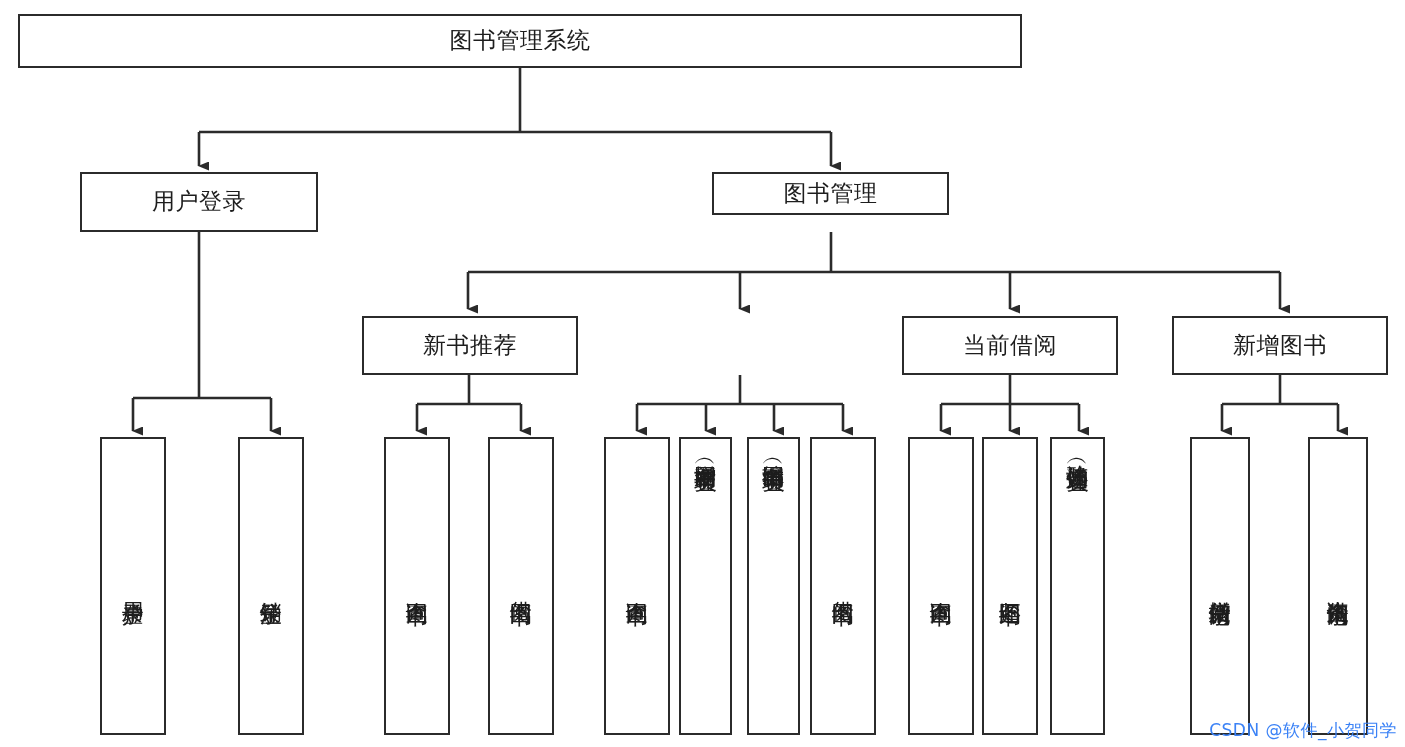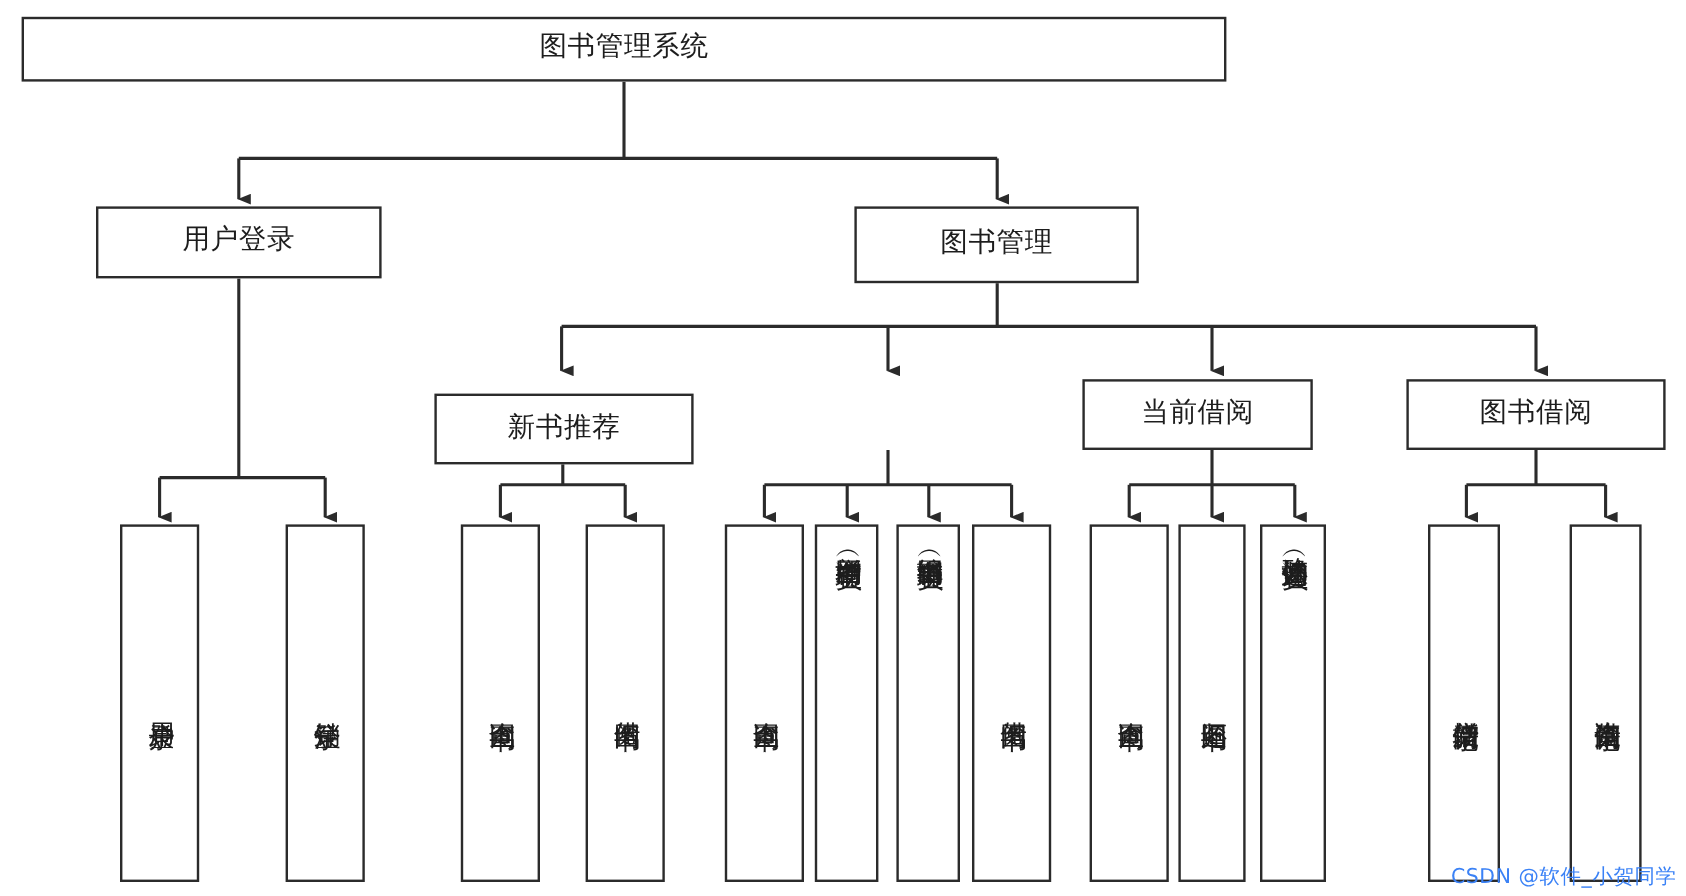--- a/index.html
+++ b/index.html
@@ -35,21 +35,20 @@
     align-items: center;
     justify-content: center;
     color: #1d1d1d;
   }
   .node-label {
     display: block;
     text-align: center;
     line-height: 1.12;
     color: #1d1d1d;
     letter-spacing: 0.5px;
-    font-family: Liberation Mono, monospace;
   }
   
   .node.horiz .node-label {
     font-size: 23px;
     white-space: nowrap;
   }
   
   .node.vert {
     align-items: flex-start;
     justify-content: center;
@@ -134,35 +133,35 @@
   </svg>
 
   <div class="node horiz" style="left:18px; top:14px; width:1004px; height:54px;">
     <span class="node-label">图书管理系统</span>
   </div>
 
   <div class="node horiz" style="left:80px; top:172px; width:238px; height:60px;">
     <span class="node-label">用户登录</span>
   </div>
 
-  <div class="node horiz" style="left:712px; top:172px; width:237px; height:64px;">
+  <div class="node horiz" style="left:712px; top:172px; width:237px; height:43px;">
     <span class="node-label">图书管理</span>
   </div>
 
-  <div class="node horiz" style="left:362px; top:316px; width:216px; height:59px;margin-top:12px;">
+  <div class="node horiz" style="left:362px; top:316px; width:216px; height:59px;">
     <span class="node-label">新书推荐</span>
   </div>
 
 
-  <div class="node horiz" style="left:902px; top:316px; width:192px; height:59px;">
+  <div class="node horiz" style="left:902px; top:316px; width:216px; height:59px;">
     <span class="node-label">当前借阅</span>
   </div>
 
   <div class="node horiz" style="left:1172px; top:316px; width:216px; height:59px;">
-    <span class="node-label">图书借阅</span>
+    <span class="node-label">新增图书</span>
   </div>
 
   <div class="node vert centered" style="left:100px; top:437px; width:66px; height:298px;">
     <span class="node-label">用户登录</span>
   </div>
 
   <div class="node vert centered" style="left:238px; top:437px; width:66px; height:298px;">
     <span class="node-label">注销登录</span>
   </div>
 

